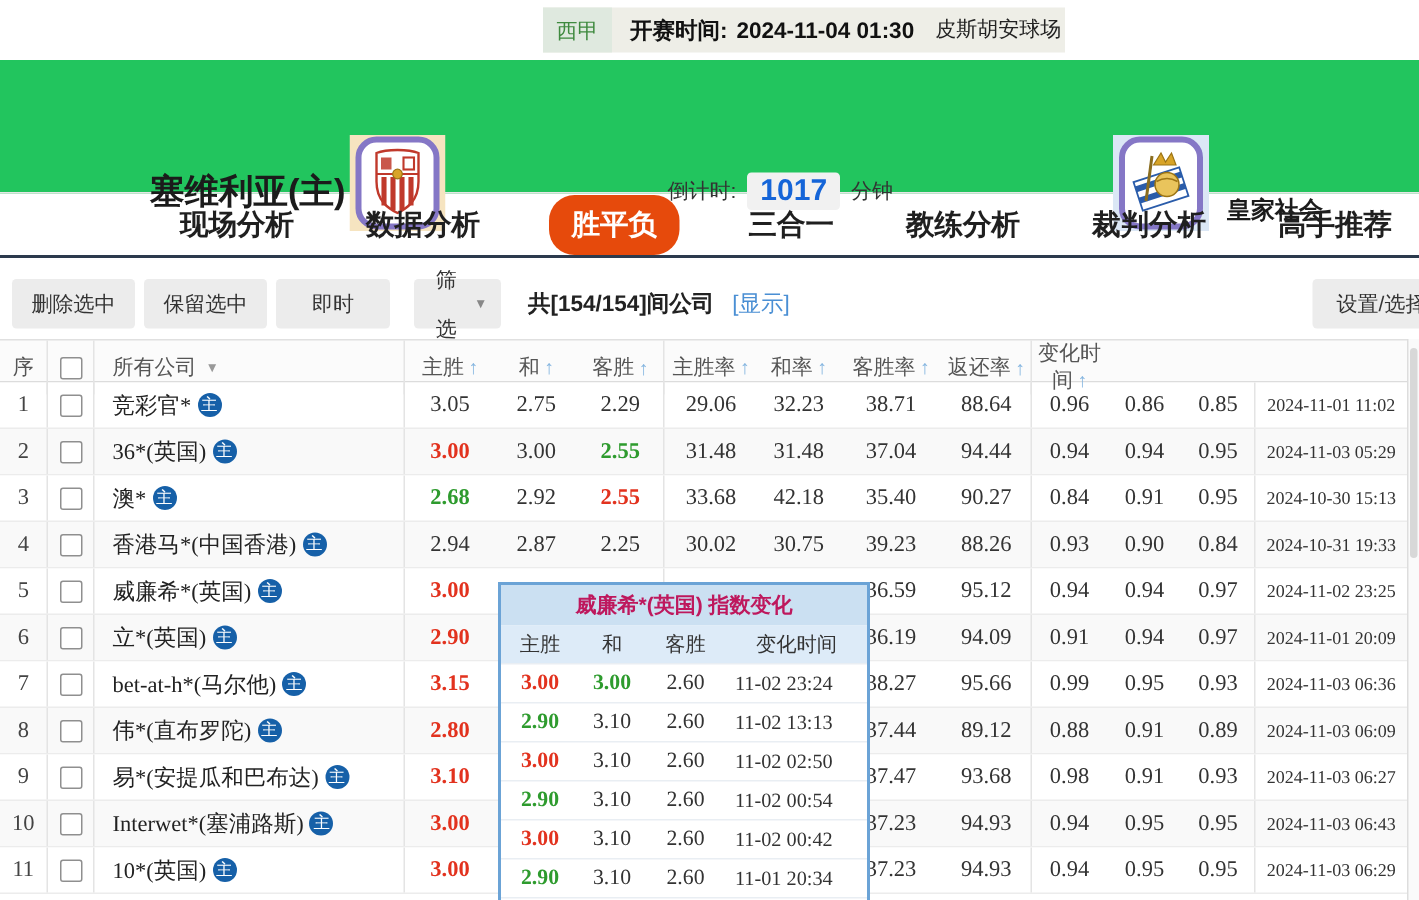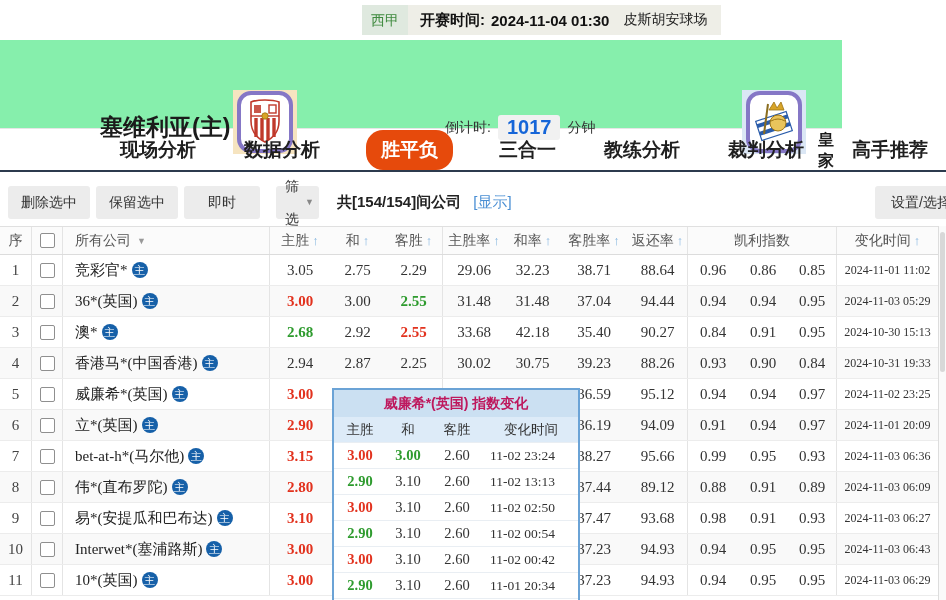--- a/index.html
+++ b/index.html
@@ -4,29 +4,29 @@
 <style>
   * { margin:0; padding:0; box-sizing:border-box; }
   html,body { background:#fff; }
   .page { position:relative; width:946px; height:600px; overflow:hidden; background:#fff;
           font-family:"Liberation Sans","DejaVu Sans",sans-serif; color:#222; }
   .serif { font-family:"Liberation Serif","DejaVu Serif",serif; }
 
   
   .topbar { position:absolute; left:0; top:0; width:946px; height:40px; background:#fff; }
   .top-strip { position:absolute; left:362px; top:5px; height:30px; display:flex; align-items:center;
-               background:#eeeee7; padding-right:14px; }
+               background:#eeeee7; padding-right:3px; }
   .league-badge { background:#dfe9df; color:#3f8a3f; font-size:14px; padding:0 9px; height:30px;
                   line-height:30px; margin-right:12px; }
   .kick-label { font-weight:bold; font-size:15px; color:#111; }
   .kick-time { font-weight:bold; font-size:15px; color:#111; margin-left:6px; }
   .venue { font-size:14px; color:#222; margin-left:14px; }
 
   
-  .match-header { position:absolute; left:0; top:40px; width:842px; height:89px; background:#86efac;
+  .match-header { position:absolute; left:0; top:40px; width:946px; height:89px; background:#22c55e;
                   border-bottom:1px solid #e6e6e6; }
   .home-name { position:absolute; left:100px; top:72px; font-size:23px; font-weight:bold; color:#1b1b1b; }
   .away-name { position:absolute; left:818px; top:72px; font-size:16px; font-weight:bold; color:#1b1b1b;margin-top:18px; }
   .logo { position:absolute; width:64px; height:64px; top:50px; }
   .logo-home { left:233px; }
   .logo-away { left:742px; }
   .countdown { position:absolute; left:445px; top:75px; display:flex; align-items:center; }
   .cd-label { font-size:14px; color:#333; }
   .cd-value { font-size:20px; font-weight:bold; color:#1565d8; background:#f1f1f1; border-radius:3px;
               padding:1px 9px; margin:0 7px; }
@@ -41,21 +41,21 @@
   .tab.active { background:#e64a0c; color:#fff; border-radius:17px; padding:7px 15px; }
 
   
   .toolbar { position:absolute; left:0; top:172px; width:946px; height:54px; background:#fff; }
   .tb-row { position:absolute; left:8px; top:14px; display:flex; align-items:center; gap:6px; }
   .btn { background:#ececec; border:none; border-radius:3px; font-size:14px; color:#333;
          padding:0 13px; height:33px; line-height:33px; cursor:pointer;
          font-family:"Liberation Sans","DejaVu Sans",sans-serif; }
   .dd { display:flex; align-items:center; justify-content:space-between; }
   .dd-time { width:76px; padding:0 10px;flex-direction:column; }
-  .dd-filter { width:43px; margin-left:10px; padding:6px 9px; }
+  .dd-filter { width:58px; margin-left:10px; padding:6px 9px; }
   .caret { font-size:9px; color:#888; margin-left:6px; }
   .company-count { margin-left:12px; font-size:15px; font-weight:600; color:#222; }
   .show-link { color:#4a8fd4; font-size:15px; margin-left:6px; cursor:pointer; font-weight:400;text-align:right; }
   .settings-btn { position:absolute; left:875px; top:14px; width:92px; white-space:nowrap; }
 
   
   .table { position:absolute; left:0; top:226px; width:938px; }
   .grid { display:grid; grid-template-columns:32px 31px 207px 60px 55px 58px 62px 55px 68px 60px 50px 50px 49px 101px;
           align-items:center; }
   .thead { height:29px; background:#fbfbfb; border-top:1px solid #e0e0e0; border-bottom:1px solid #dcdcdc;
@@ -210,21 +210,20 @@
       <div class="c hc">
         <span>和率</span><span class="arrow">↑</span>
       </div>
       <div class="c hc">
         <span>客胜率</span><span class="arrow">↑</span>
       </div>
       <div class="c hc vline">
         <span>返还率</span>
           <span class="arrow">↑</span>
       </div>
-      <div class="c hc vline span3">凯利指数</div>
       <div class="c hc">
         <span>变化时间</span><span class="arrow">↑</span>
       </div>
     </div>
     <div>
         <div class="trow grid">
           <div class="c vline serif cidx">1</div>
           <div class="c vline">
             <span class="checkbox"></span>
           </div>

